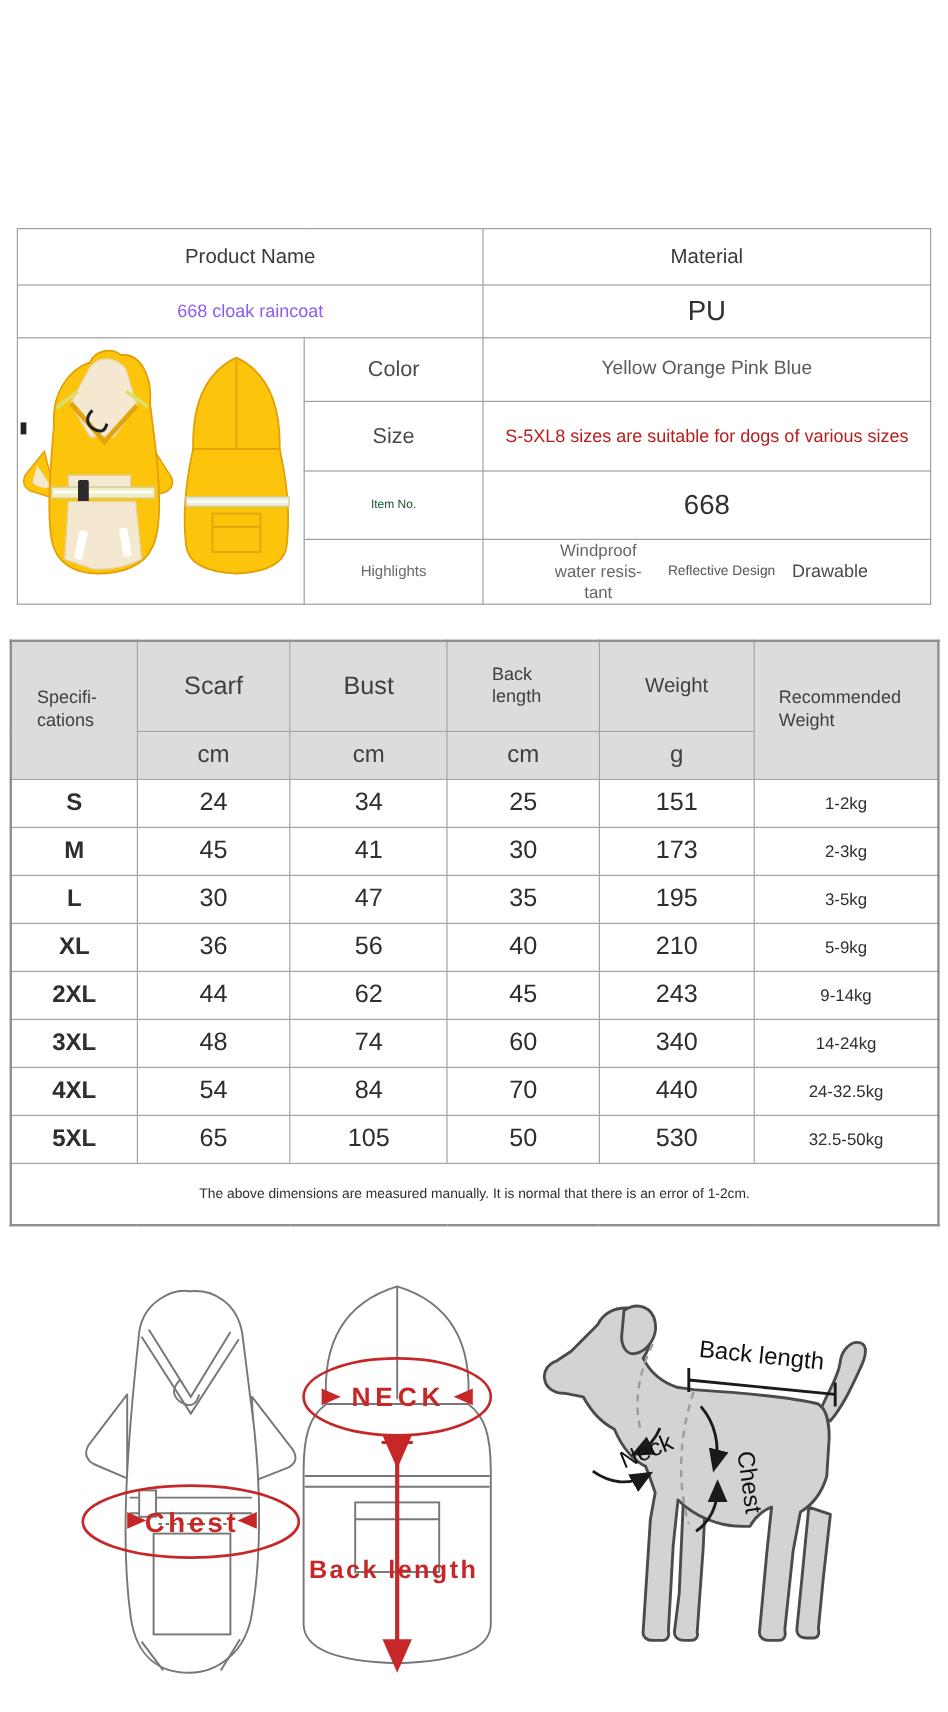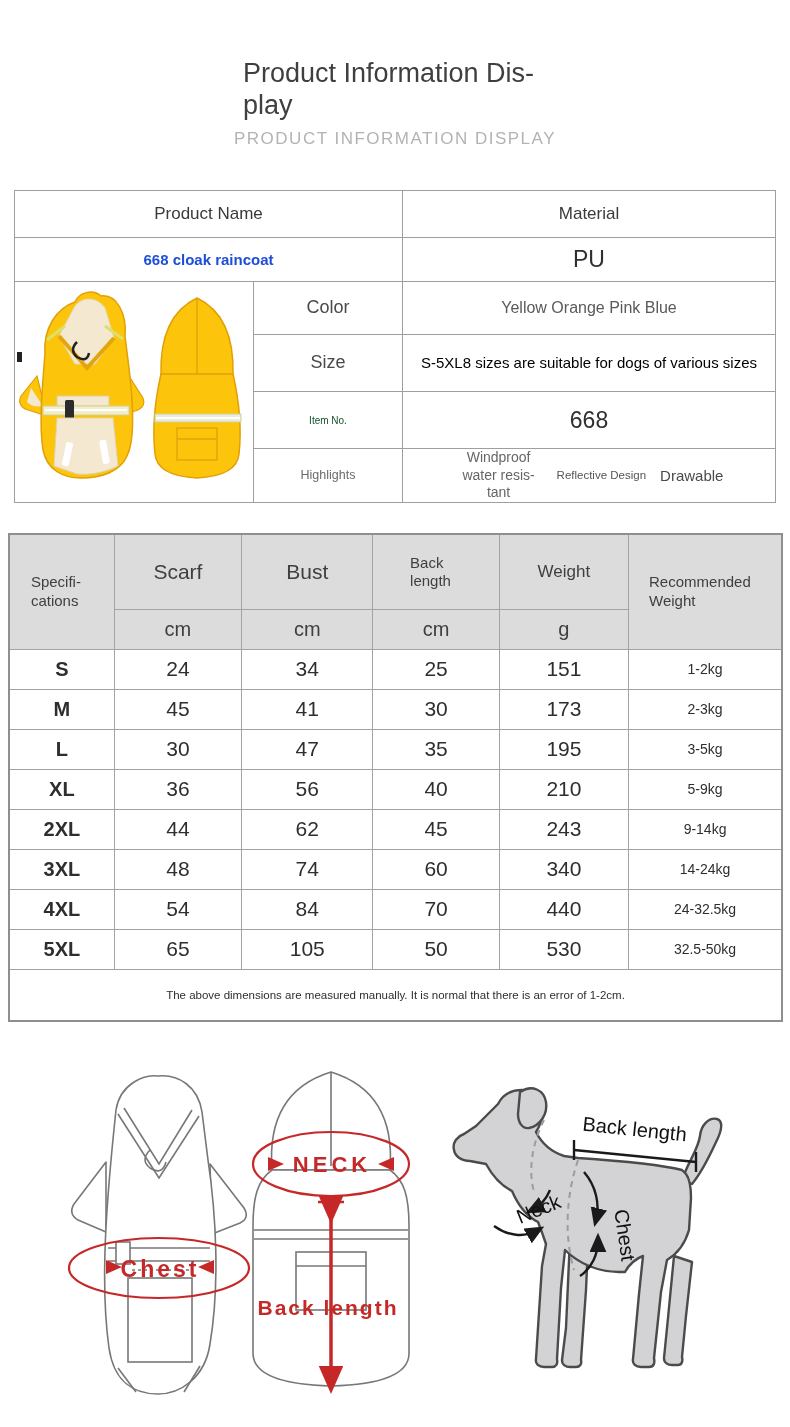--- a/index.html
+++ b/index.html
@@ -11,27 +11,27 @@
            font-size:27px; line-height:1.2; color:#3f3f3f; font-weight:400; }
   .subtitle { position:absolute; left:0; top:129px; width:790px; text-align:center;
               font-size:17px; color:#b3b3b3; letter-spacing:1.5px; font-weight:400; }
 
   
   table { border-collapse:collapse; table-layout:fixed; }
   .info-table { position:absolute; left:14px; top:190px; width:761px; }
   .info-table td { border:1px solid #9f9f9f; text-align:center; vertical-align:middle;
                    color:#3c3c3c; overflow:hidden; }
   .info-table .lbl-big { font-size:17px; color:#3a3a3a; }
-  .info-table .val-plain { font-size:15px; color:#1d4ed8;font-weight:bold; }
+  .info-table .val-plain { font-size:15px; color:#8b5cf6; }
   .info-table .val-xl { font-size:23px; color:#2f2f2f; }
   .info-table .row-lbl { font-size:18px; color:#4a4a4a; text-align:center; }
   .info-table .row-lbl-sm { font-size:10px; color:#14532d; }
   .info-table .row-lbl-xs { font-size:12.5px; color:#6a6a6a; }
   .info-table .val-md { font-size:16px; color:#5a5a5a; }
-  .info-table .val-sm { font-size:15px; color:#000000; }
+  .info-table .val-sm { font-size:15px; color:#b91c1c; }
   .hl-wrap { display:flex; align-items:center; justify-content:center; gap:14px; padding:0 8px; }
   .hl-1 { font-size:14px; color:#666; width:88px; text-align:center; line-height:1.25; }
   .hl-2 { font-size:11.5px; color:#555; }
   .hl-3 { font-size:15px; color:#4a4a4a; }
   .photo-cell { padding:2px; background:#fff; }
 
   
   .spec-table { position:absolute; left:8px; top:533px; width:775px; border:2px solid #8f8f8f; }
   .spec-table th, .spec-table td { border:1px solid #a3a3a3; text-align:center; vertical-align:middle; }
   .spec-table th { background:#dcdcdc; font-weight:400; color:#3f3f3f; }
@@ -50,22 +50,20 @@
 
   
   .diag { position:absolute; }
   svg text { font-family:"Liberation Sans", sans-serif; }
 </style>
 </head>
 <body>
 
 <div class="page">
 
-  <div class="title">Product Information Dis-play</div>
-  <div class="subtitle">PRODUCT INFORMATION DISPLAY</div>
 
   <table class="info-table">
     <colgroup>
         <col style="width:239px">
         <col style="width:149px">
         <col style="width:373px">
       </colgroup>
     <tbody>
         <tr style="height:47px">
       <td colspan="2" class="lbl-big">Product Name</td>

